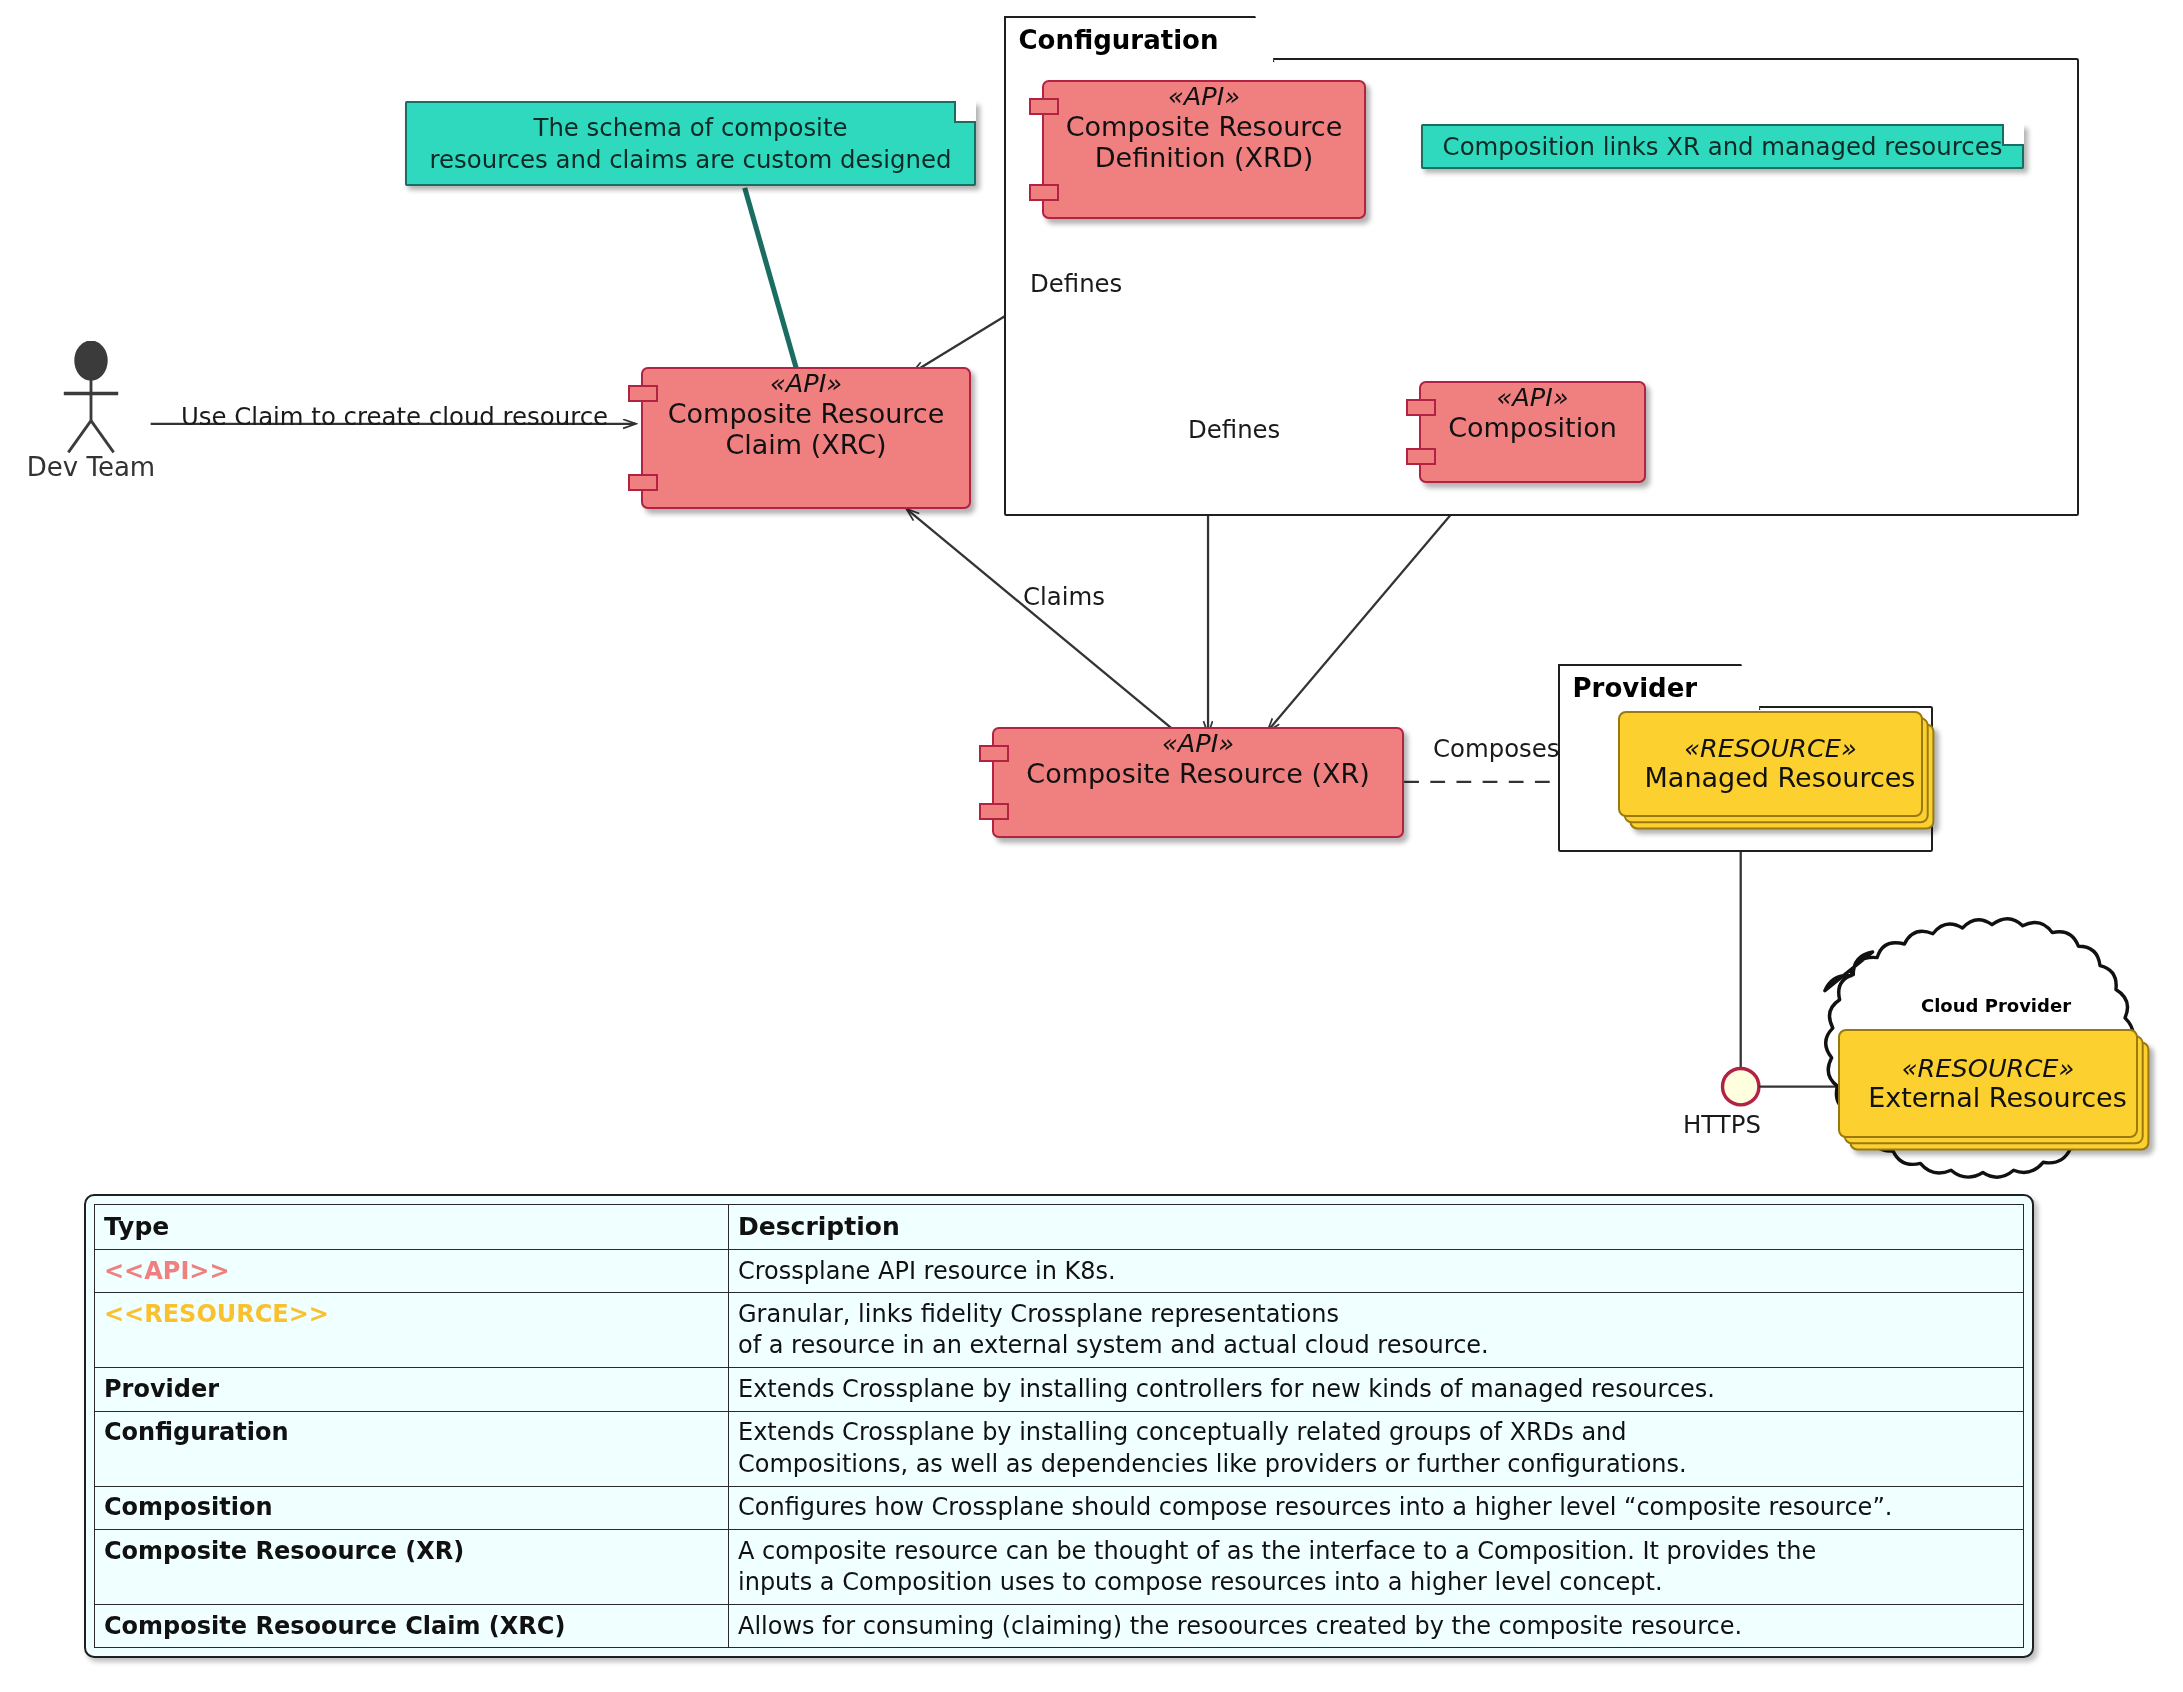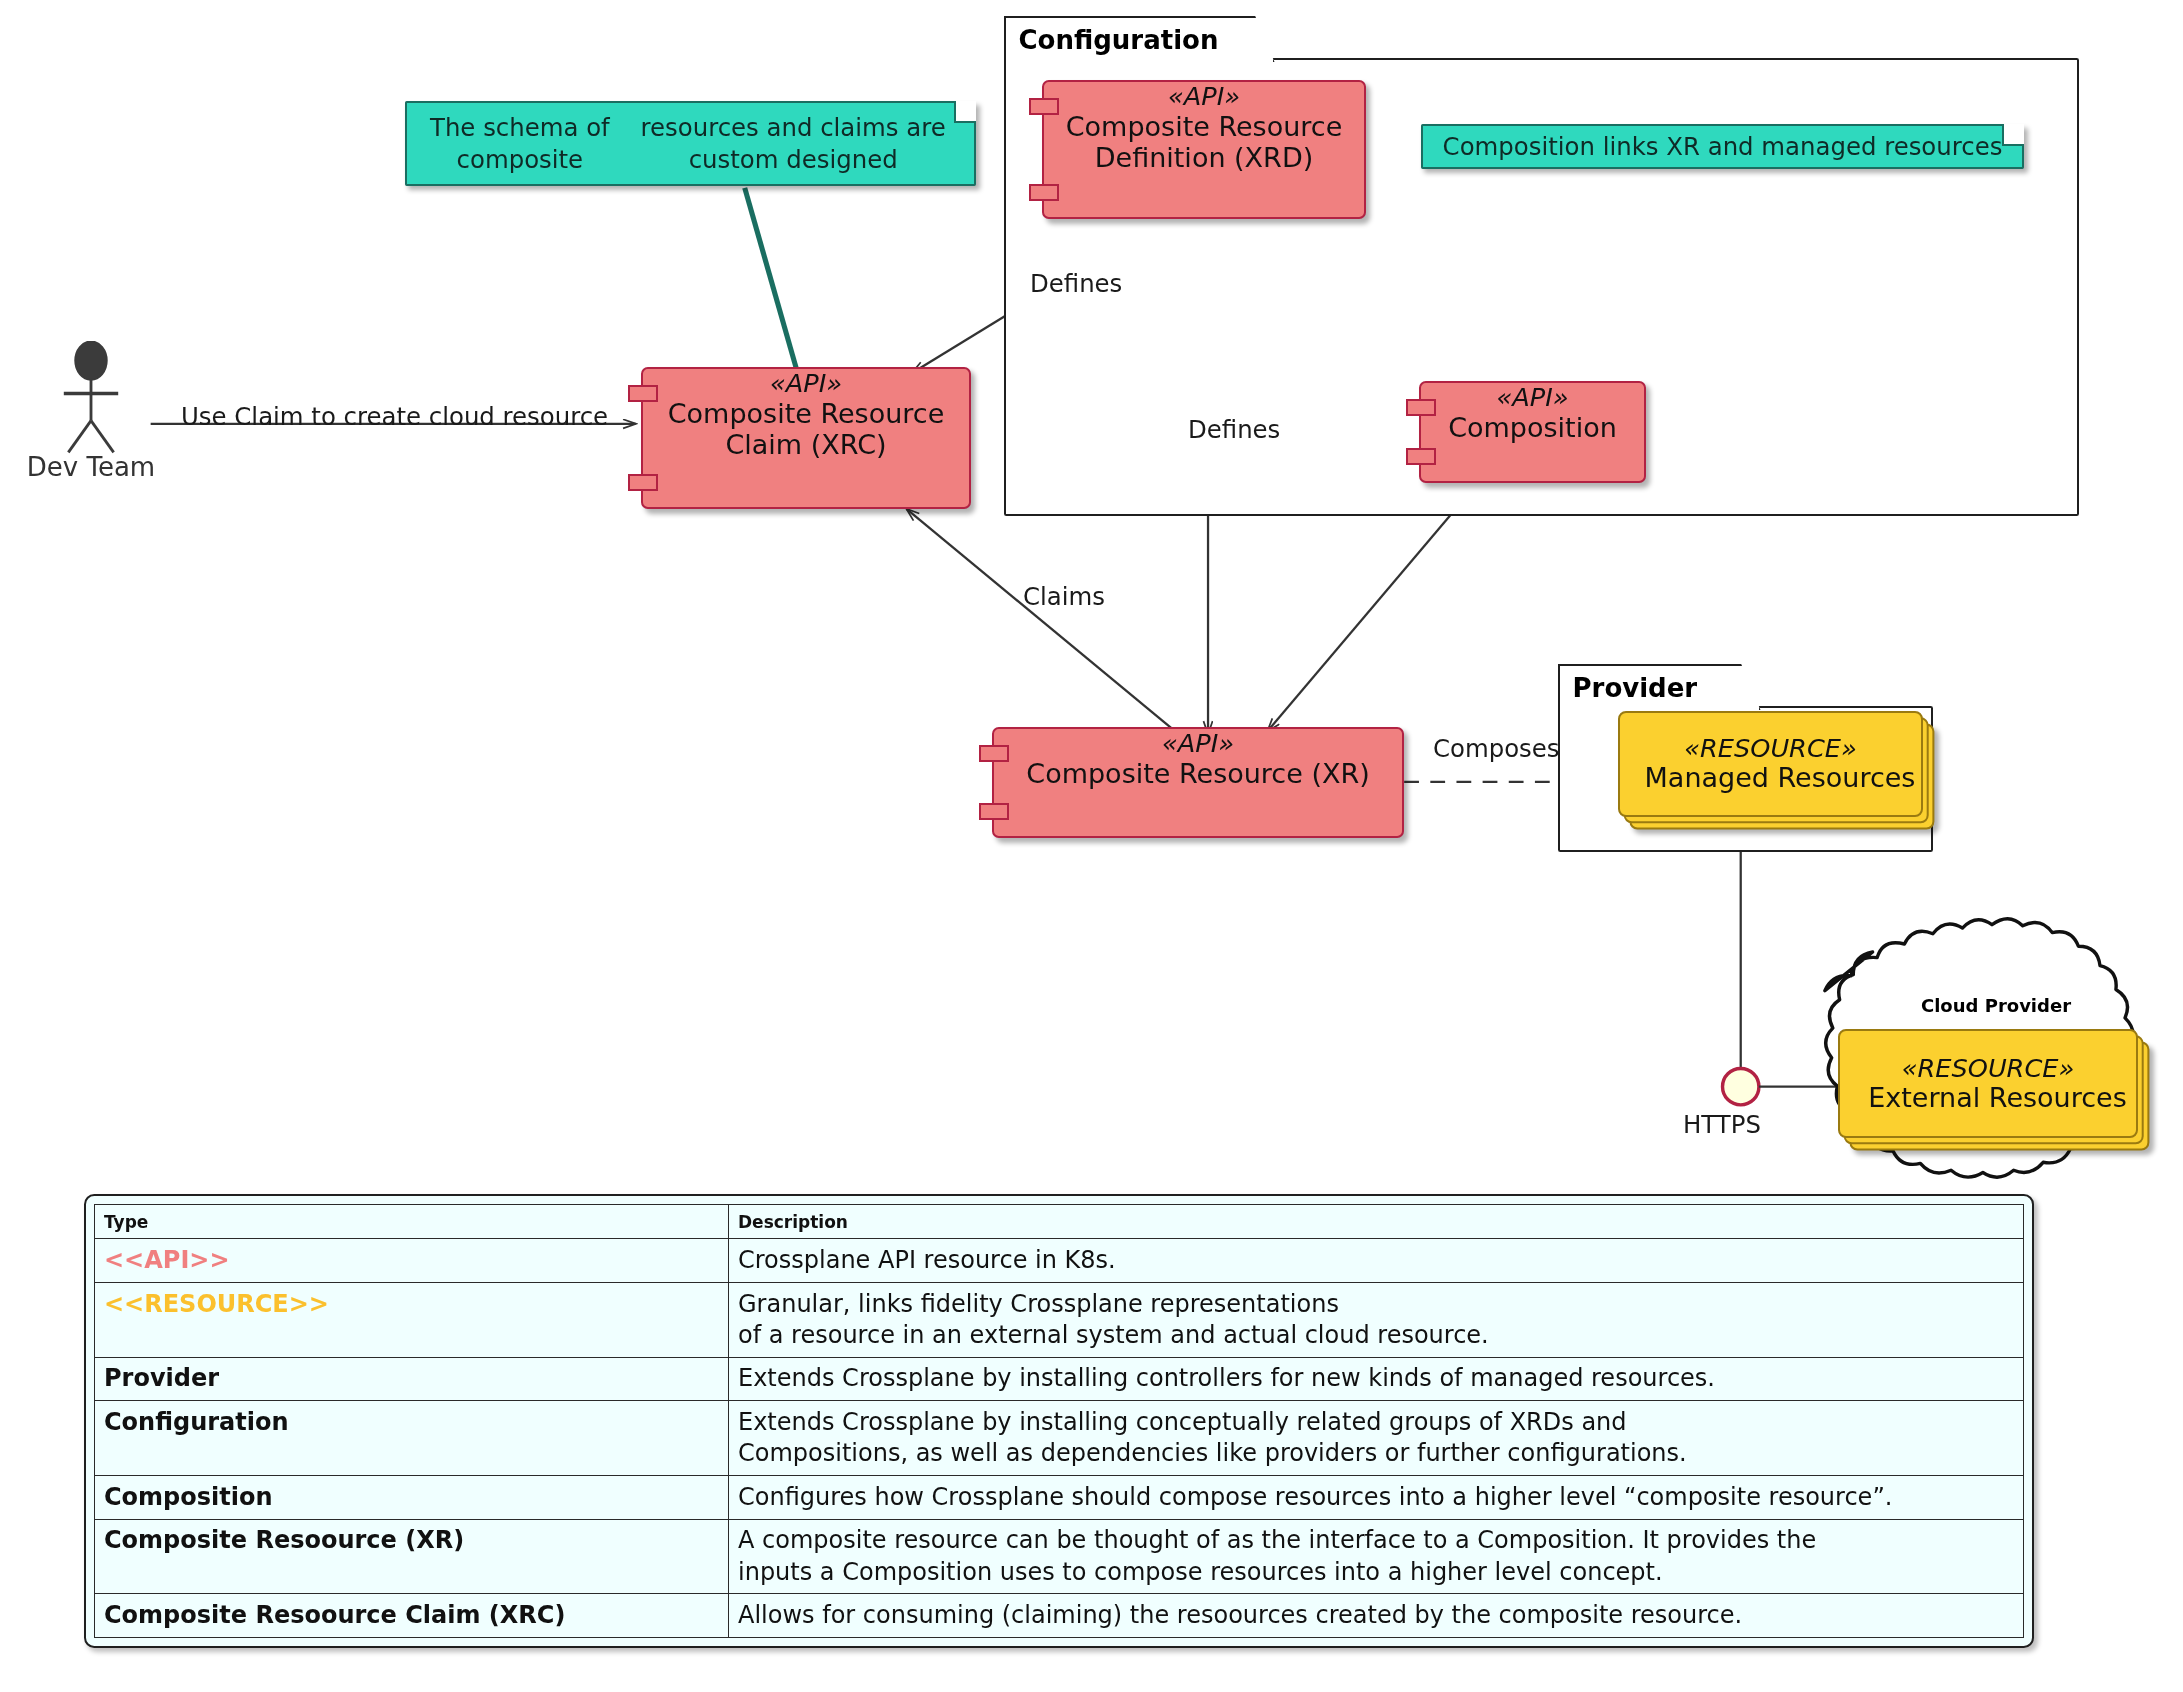--- a/index.html
+++ b/index.html
@@ -97,21 +97,21 @@
     position:absolute;left:84px;top:1194px;width:1950px;
     background:#F0FFFF;border:2.8px solid #1f1f1f;border-radius:10.2px;
     box-shadow:3.4px 4px 5.1px rgba(0,0,0,.25);
     padding:8px;box-sizing:border-box;z-index:8;
   }
   #legend table{border-collapse:collapse;width:100%;table-layout:fixed;}
   #legend td,#legend th{
     border:1.7px solid #2a2a2a;padding:5.7px 9px;vertical-align:top;
     font-size:24px;color:#111;text-align:left;line-height:1.30;
   }
-  #legend th{font-weight:bold;font-size:17px;}
+  #legend th{font-weight:bold;font-size:25px;}
   #legend col.c1{width:634px;}
   .t-api{color:#F08080;font-weight:bold;}
   .t-res{color:#FBC02D;font-weight:bold;}
   .t-bold{font-weight:bold;}
 </style>
 </head>
 <body>
 
 <div id="canvas">
 
@@ -225,21 +225,21 @@
     <div class="card front">
       <div class="stereo">«RESOURCE»</div>
       <div class="rname">External Resources</div>
     </div>
   </div>
 
   <div class="cloud-wrap" style="left:1814px;top:961px;width:364px;height:210px;">
     <div class="cloud-title">Cloud Provider</div>
   </div>
 
-  <div class="note" style="left:405px;top:101px;width:571px;height:85px;flex-direction:row;">
+  <div class="note" style="left:405px;top:101px;width:571px;height:85px;flex-direction:column;">
     <div class="fold"></div>
     <div>The schema of composite</div>
     <div>resources and claims are custom designed</div>
   </div>
 
   <div class="note" style="left:1421px;top:124px;width:603px;height:45px;">
     <div class="fold"></div>
     <div>Composition links XR and managed resources</div>
   </div>
 

